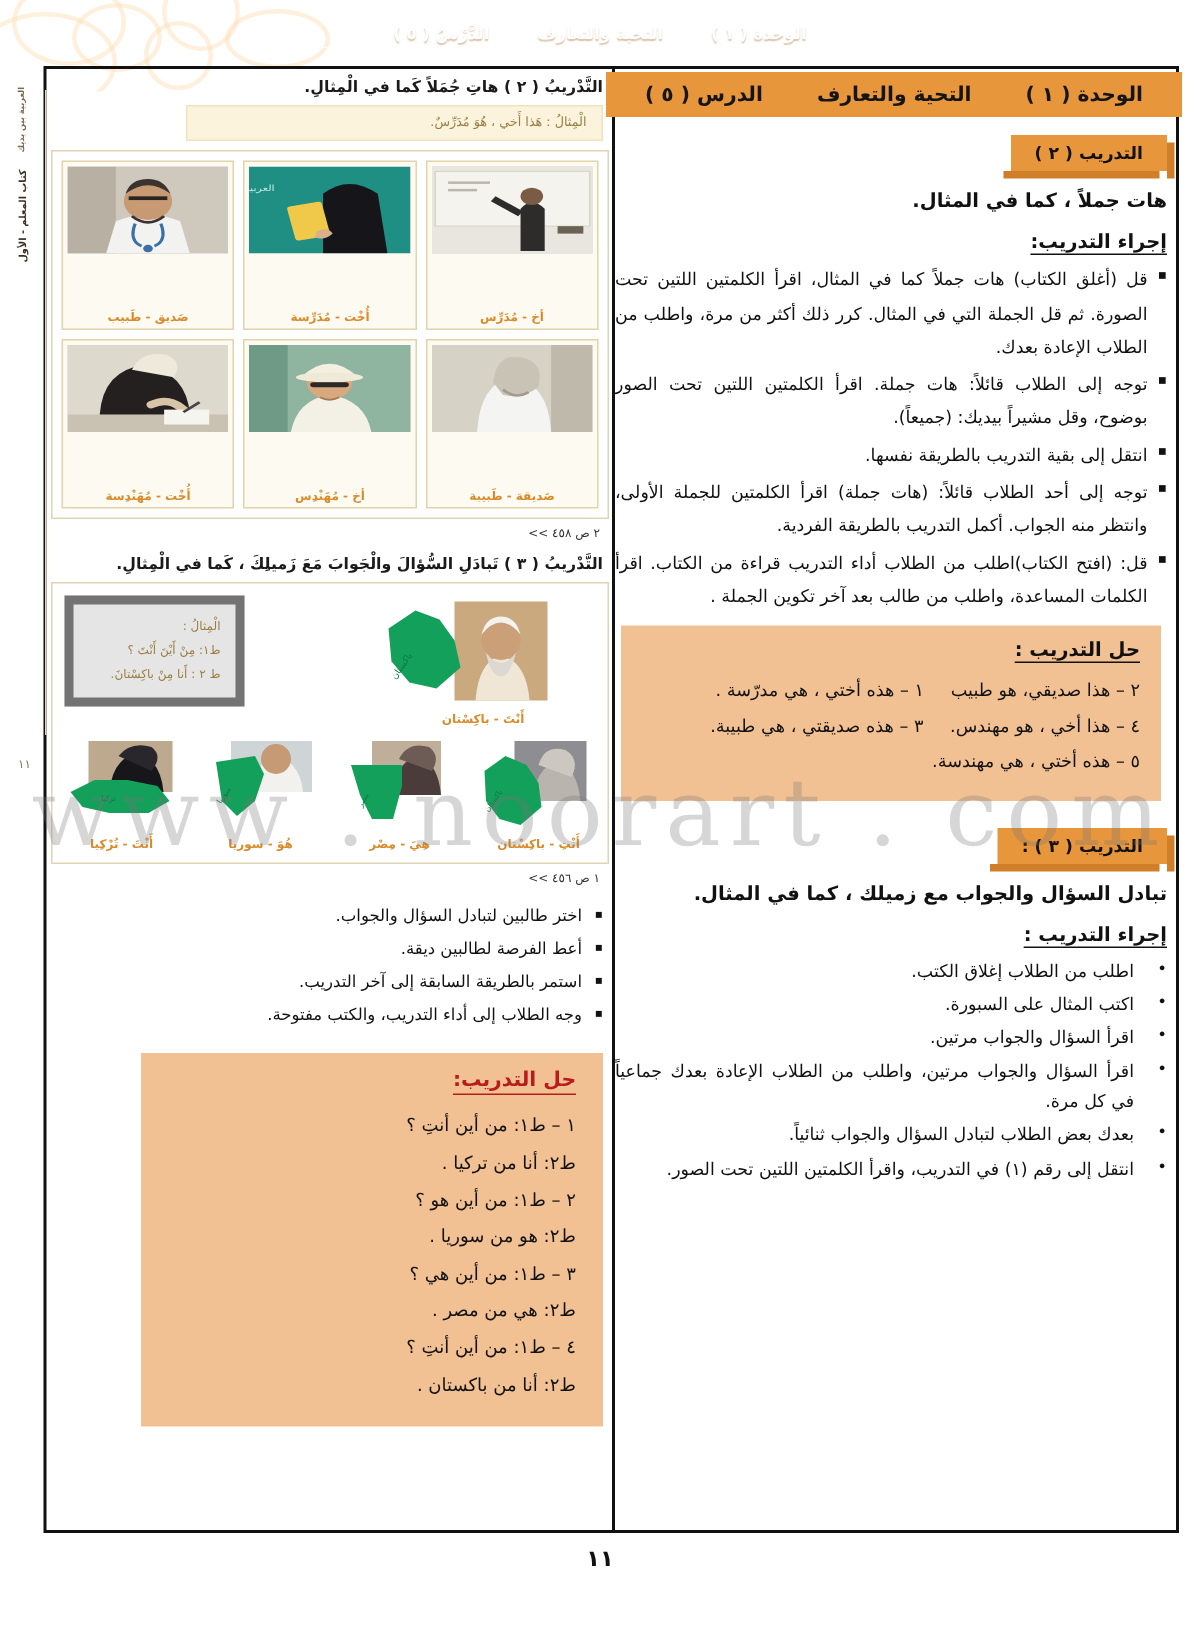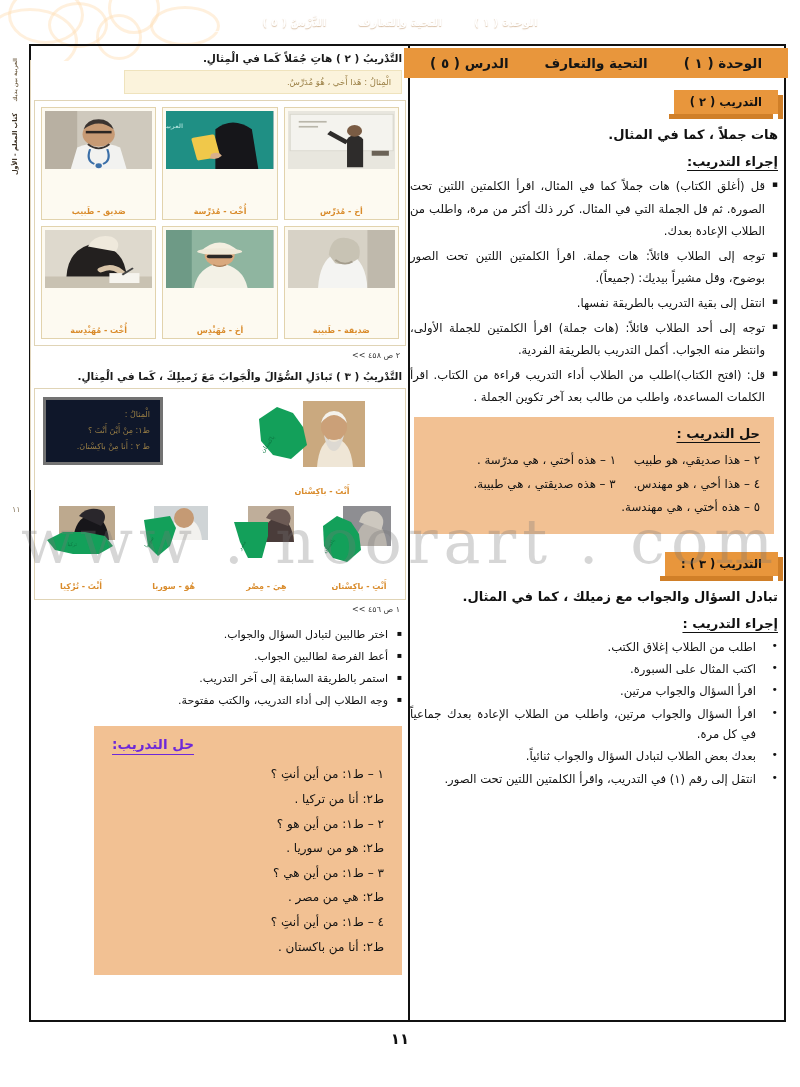--- a/index.html
+++ b/index.html
@@ -124,21 +124,21 @@
   .ex-title{
     font-size:10.5px;font-weight:bold;color:#1a1a1a;text-align:right;
     margin:6px 4px 6px 0;letter-spacing:.2px;
   }
   .examplebox{
     background:#fbf3dc;border:1px solid #efe3bd;padding:4px 10px;
     font-size:8.5px;color:#9a7f45;text-align:right;margin:0 4px 6px 90px;
     line-height:1.7;
   }
   .examplebox2{
-    background:#0f172a;border:3px solid #737373;padding:7px 10px;
+    background:#e5e5e5;border:6px solid #737373;padding:7px 10px;
     font-size:8px;color:#9a7f45;text-align:right;line-height:2.0;
     width:120px;box-sizing:border-box;
   }
   .photogrid{
     border:1px solid #e0d4b6;padding:6px;display:grid;
     grid-template-columns:repeat(3,1fr);gap:6px;background:#fff;
   }
   .pcell{
     border:1px solid #e2d3ad;background:#fdfaf1;padding:3px;
     display:flex;flex-direction:column;align-items:center;gap:35px;
@@ -147,37 +147,37 @@
   .pcap{
     font-size:8px;color:#d98b2b;font-weight:bold;margin-top:3px;
     text-align:center;white-space:nowrap;
   }
   .ref{font-size:8px;color:#333;text-align:right;margin:5px 6px 10px 0;direction:ltr;}
 
   .mapbox{
     border:1px solid #e0d4b6;padding:8px;background:#fff;margin-top:2px;
   }
   .maprow{display:flex;align-items:flex-end;justify-content:space-between;gap:4px;}
-  .mcell{display:flex;flex-direction:column;align-items:center;width:76px;gap:12px;}
+  .mcell{display:flex;flex-direction:column;align-items:center;width:76px;}
   .mgfx{position:relative;width:76px;height:62px;}
   .mcap{font-size:8px;color:#d98b2b;font-weight:bold;margin-top:2px;white-space:nowrap;}
 
   .lbullets{margin:10px 4px 0 4px;}
   .lbullets li{
     position:relative;list-style:none;font-size:11px;line-height:2.0;color:#111;
     text-align:right;padding-right:14px;
   }
   .lbullets li::before{content:"\25AA";position:absolute;right:0;top:2px;font-size:8px;}
   .lbullets{padding:0;}
 
   .ansbox2{
     background:#f2c193;margin:14px 4px 0 60px;padding:10px 18px 16px 18px;
   }
   .ansbox2 .ahead{
-    font-size:13.5px;font-weight:bold;color:#6d28d9;text-align:left;
+    font-size:13.5px;font-weight:bold;color:#b91c1c;text-align:right;
     text-decoration:underline;text-underline-offset:5px;margin-bottom:10px;
   }
   .ansbox2 .q{font-size:12px;color:#111;line-height:2.05;text-align:right;}
   .ansbox2 .a{font-size:12px;color:#111;line-height:2.05;padding-left:22px;}
 
   
   .wm{
     position:absolute;left:0;top:505px;width:800px;text-align:center;
     font-family:"DejaVu Serif","Liberation Serif",serif;
     font-size:62px;color:rgba(120,120,120,.30);letter-spacing:6px;
@@ -408,21 +408,21 @@
           <div class="mcap">أَنْتَ - تُرْكِيا</div>
         </div>
 
       </div>
     </div>
 
     <div class="ref">&lt;&lt; ١ ص ٤٥٦</div>
 
     <ul class="lbullets">
       <li>اختر طالبين لتبادل السؤال والجواب.</li>
-      <li>أعط الفرصة لطالبين الجواب.</li>
+      <li>أعط الفرصة لطالبين ديقة.</li>
       <li>استمر بالطريقة السابقة إلى آخر التدريب.</li>
       <li>وجه الطلاب إلى أداء التدريب، والكتب مفتوحة.</li>
     </ul>
 
     <div class="ansbox2">
       <div class="ahead">حل التدريب:</div>
       <div class="q">١ – ط١: من أين أنتِ ؟</div>
       <div class="a">ط٢: أنا من تركيا .</div>
       <div class="q">٢ – ط١: من أين هو ؟</div>
       <div class="a">ط٢: هو من سوريا .</div>

